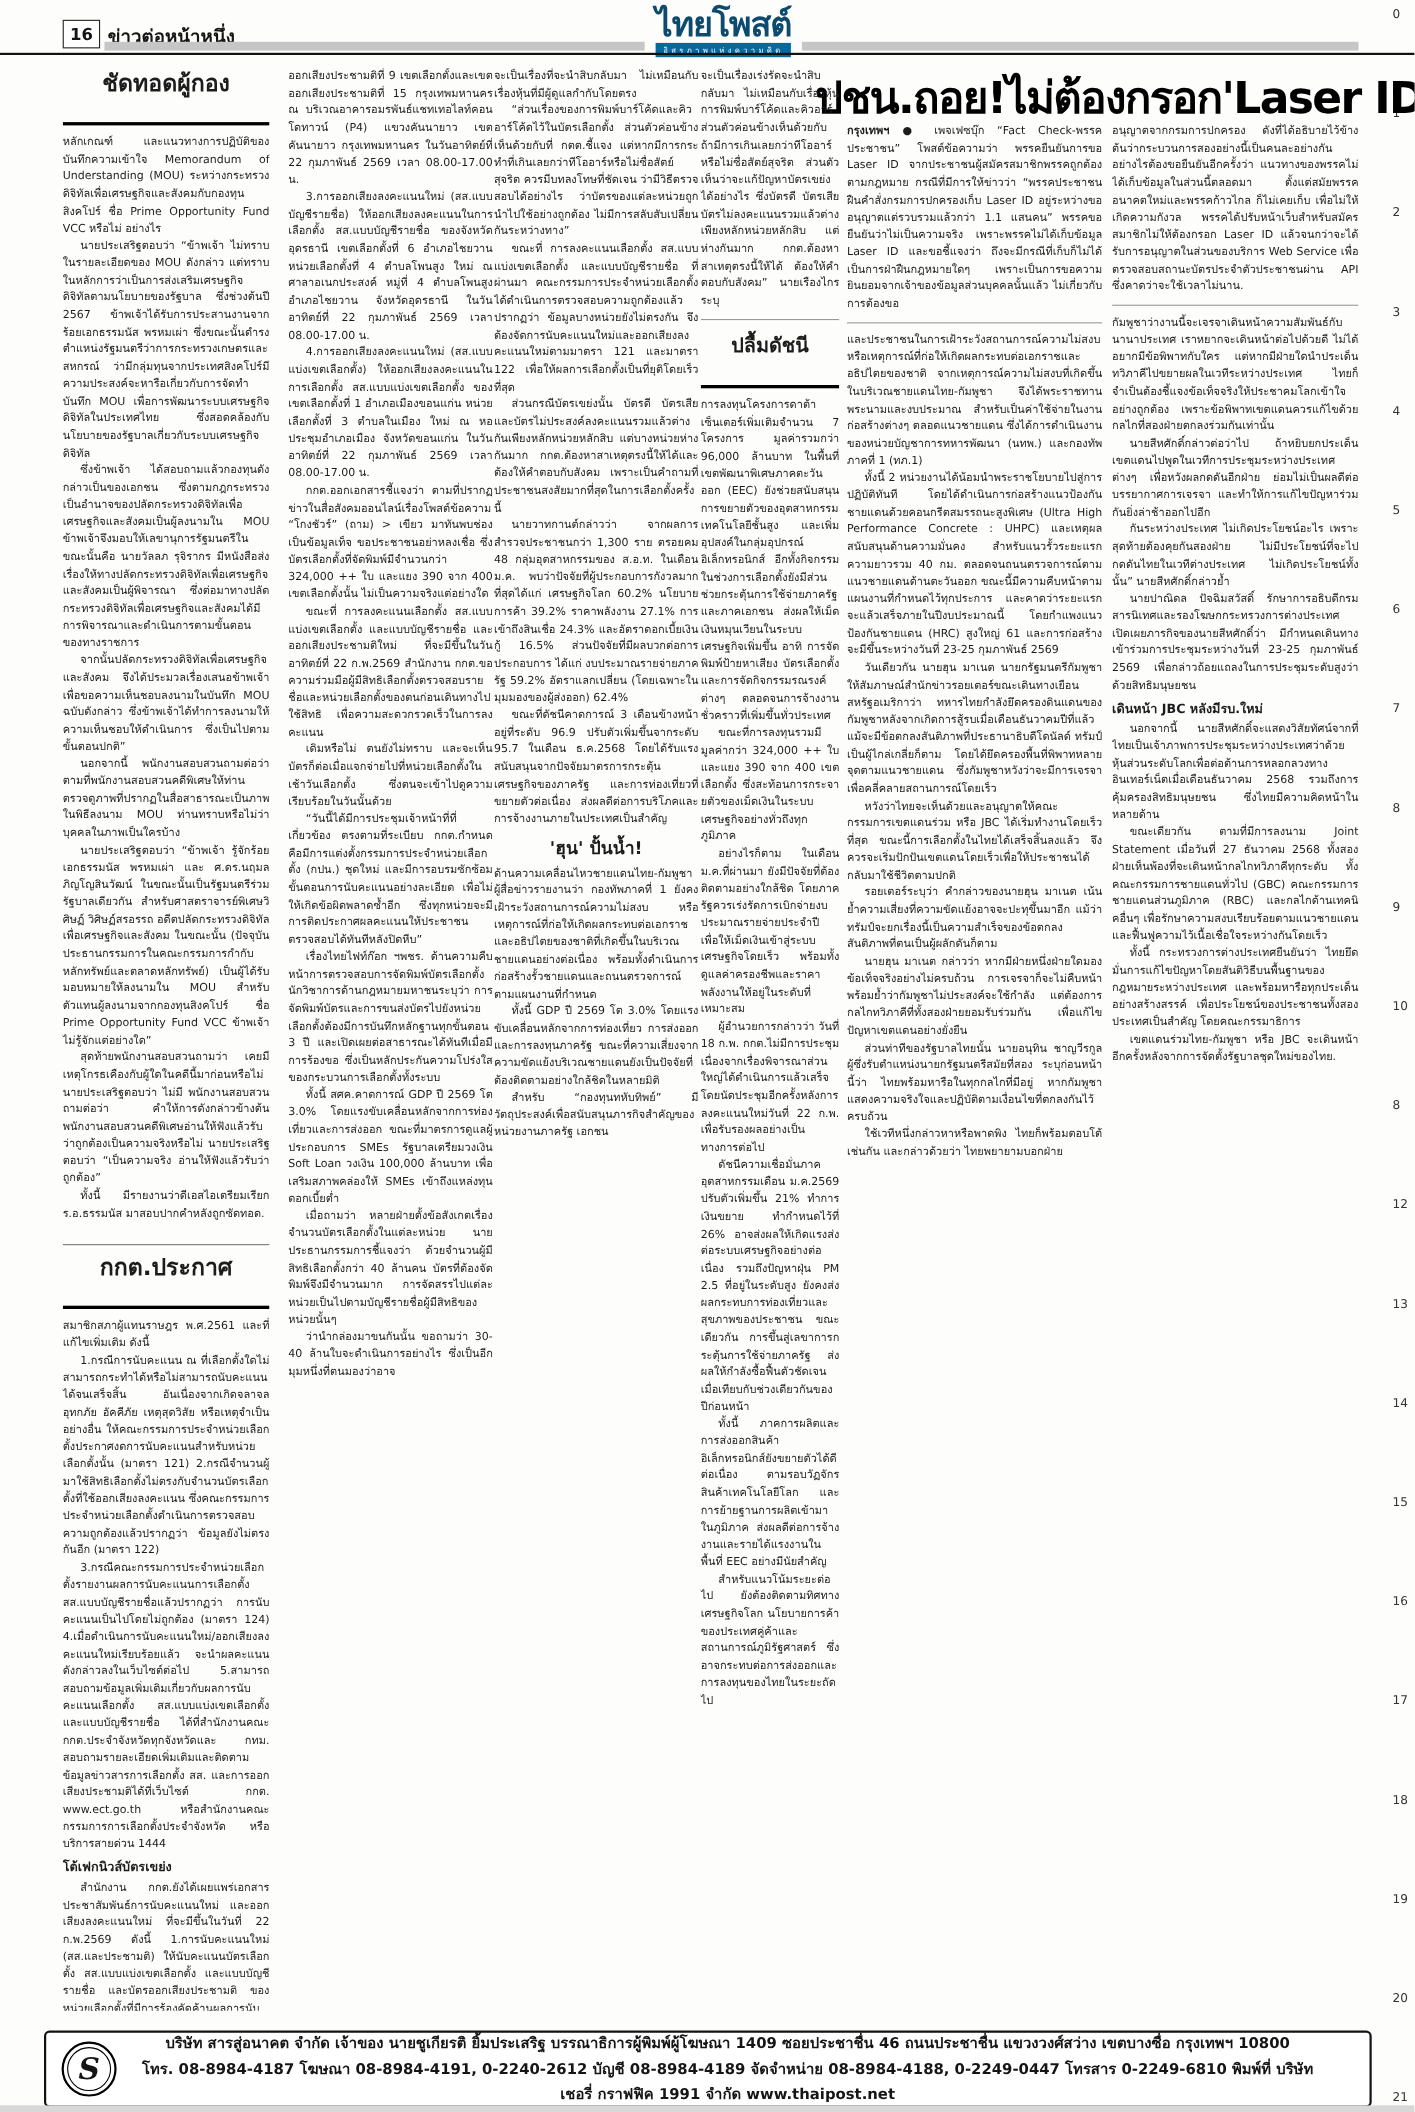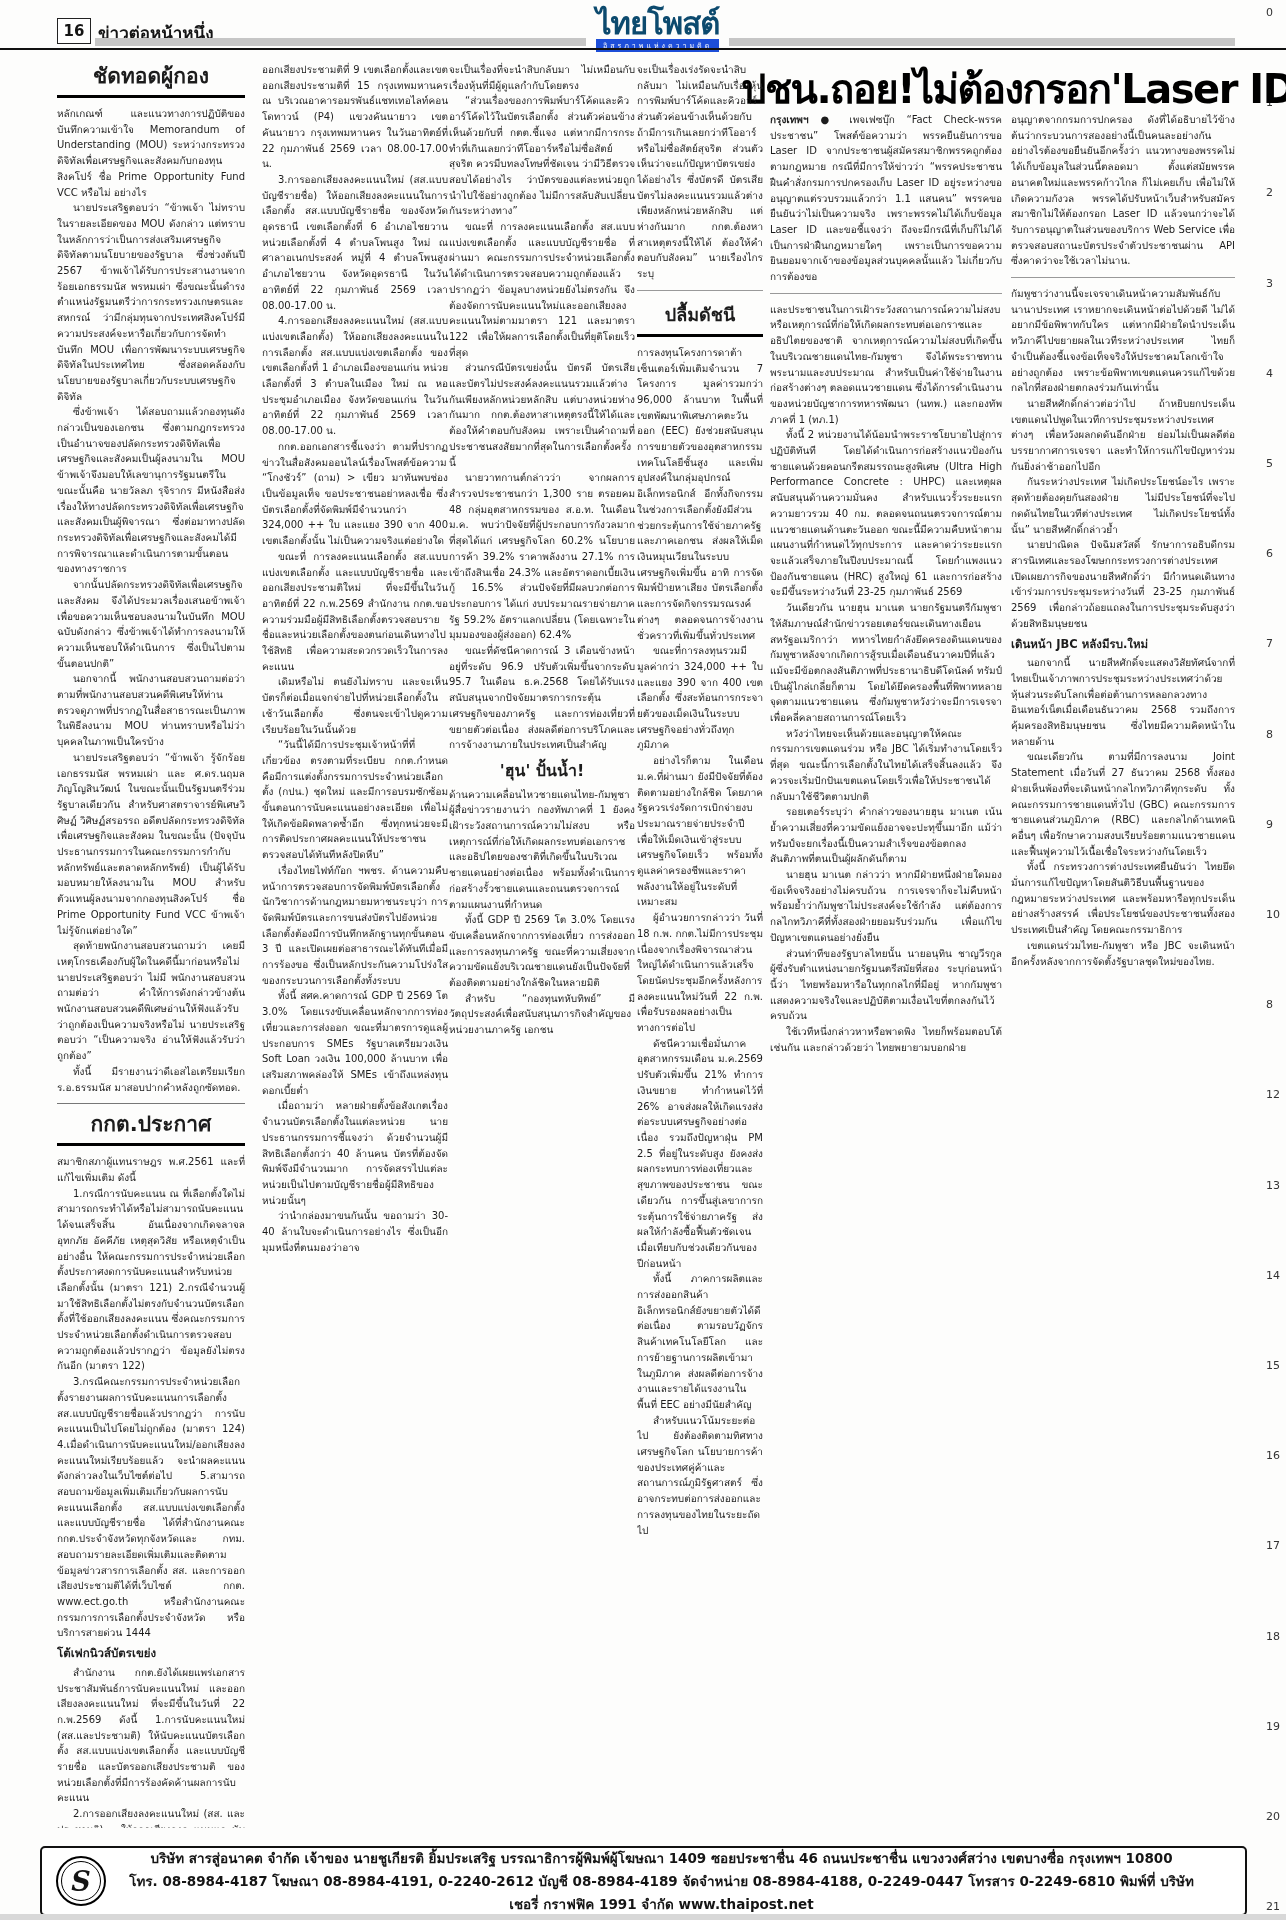--- a/index.html
+++ b/index.html
@@ -8,39 +8,39 @@
     font-family:"DejaVu Sans",sans-serif;color:#151515;overflow:hidden;
   }
   
   .pagenum-box{position:absolute;left:57px;top:18px;width:32px;height:24px;border:1.5px solid #222;
     display:flex;align-items:center;justify-content:center;font-size:15px;font-weight:700;background:#fff;}
   .section-label{position:absolute;left:98px;top:19px;font-size:17px;font-weight:700;}
   .hdr-graybar{position:absolute;left:95px;top:38px;width:1140px;height:8px;background:#c6c6c6;}
   .hdr-rule{position:absolute;left:0;top:48px;width:1286px;height:2px;background:#111;}
   .masthead{position:absolute;left:586px;top:6px;background:#fdfdfc;padding:2px 10px 0;text-align:center;}
   .masthead .logo-text{font-size:31px;font-weight:900;letter-spacing:-1px;line-height:30px;color:#0c4a6e;}
-  .masthead .tagline{margin-top:1px;background:#1d4ed8;color:#fff;font-size:7px;letter-spacing:3px;padding:1px 4px;}
+  .masthead .tagline{margin-top:1px;background:#0369a1;color:#fff;font-size:7px;letter-spacing:3px;padding:1px 4px;}
   
   .ruler{position:absolute;left:1262px;top:0;width:24px;height:1920px;font-size:11px;color:#333;}
   .ruler span{position:absolute;left:4px;}
   
   .main-headline{position:absolute;left:741px;top:57px;width:498px;height:48px;
     font-size:40px;font-weight:700;letter-spacing:-1.5px;white-space:nowrap;color:#000;}
   
   .col{position:absolute;overflow:hidden;text-align:justify;font-size:10px;line-height:15.7px;color:#1c1c1c;}
   .c1{left:57px; top:60px; width:188px;height:1768px;}
   .c2{left:262px;top:62px; width:186px;height:1766px;}
   .c3{left:449px;top:62px; width:186px;height:1766px;}
   .c4{left:637px;top:62px; width:126px;height:1766px;}
   .c5{left:770px;top:112px;width:232px;height:1716px;}
   .c6{left:1011px;top:112px;width:224px;height:1716px;}
   .para{margin:0;text-indent:16px;}
   .para.noind{text-indent:0;}
-  .section-head{border-bottom:3.5px solid #000;margin:0 0 8px;padding:4px 0 7px;text-align:center;}
-  .section-head.topline{border-top:1px solid #777;margin-top:8px;padding-top:8px;}
+  .section-head{border-bottom:3.5px solid #000;margin:0 0 8px;padding:4px 0 23px;text-align:center;}
+  .section-head.topline{border-top:1px solid #777;margin-top:20px;padding-top:8px;}
   .section-head h2{margin:0;font-size:21px;font-weight:700;line-height:24px;}
   .c4 .section-head h2{font-size:18px;text-align:center;}
   .subhead{font-weight:700;font-size:11.5px;margin:5px 0 3px;text-align:left;text-indent:0;}
   .quotehead{font-weight:700;font-size:16px;text-align:center;margin:10px 0 8px;text-indent:0;}
   hr.divider{border:0;border-top:1px solid #999;margin:8px 0;}
   .dateline{font-weight:700;}
   
   .footer-box{position:absolute;left:40px;top:1846px;width:1203px;height:66px;border:2.5px solid #111;
     border-radius:5px;background:#fff;display:flex;align-items:center;}
   .footer-logo{width:46px;height:46px;margin:0 12px 0 14px;border:2.5px solid #000;border-radius:50%;

